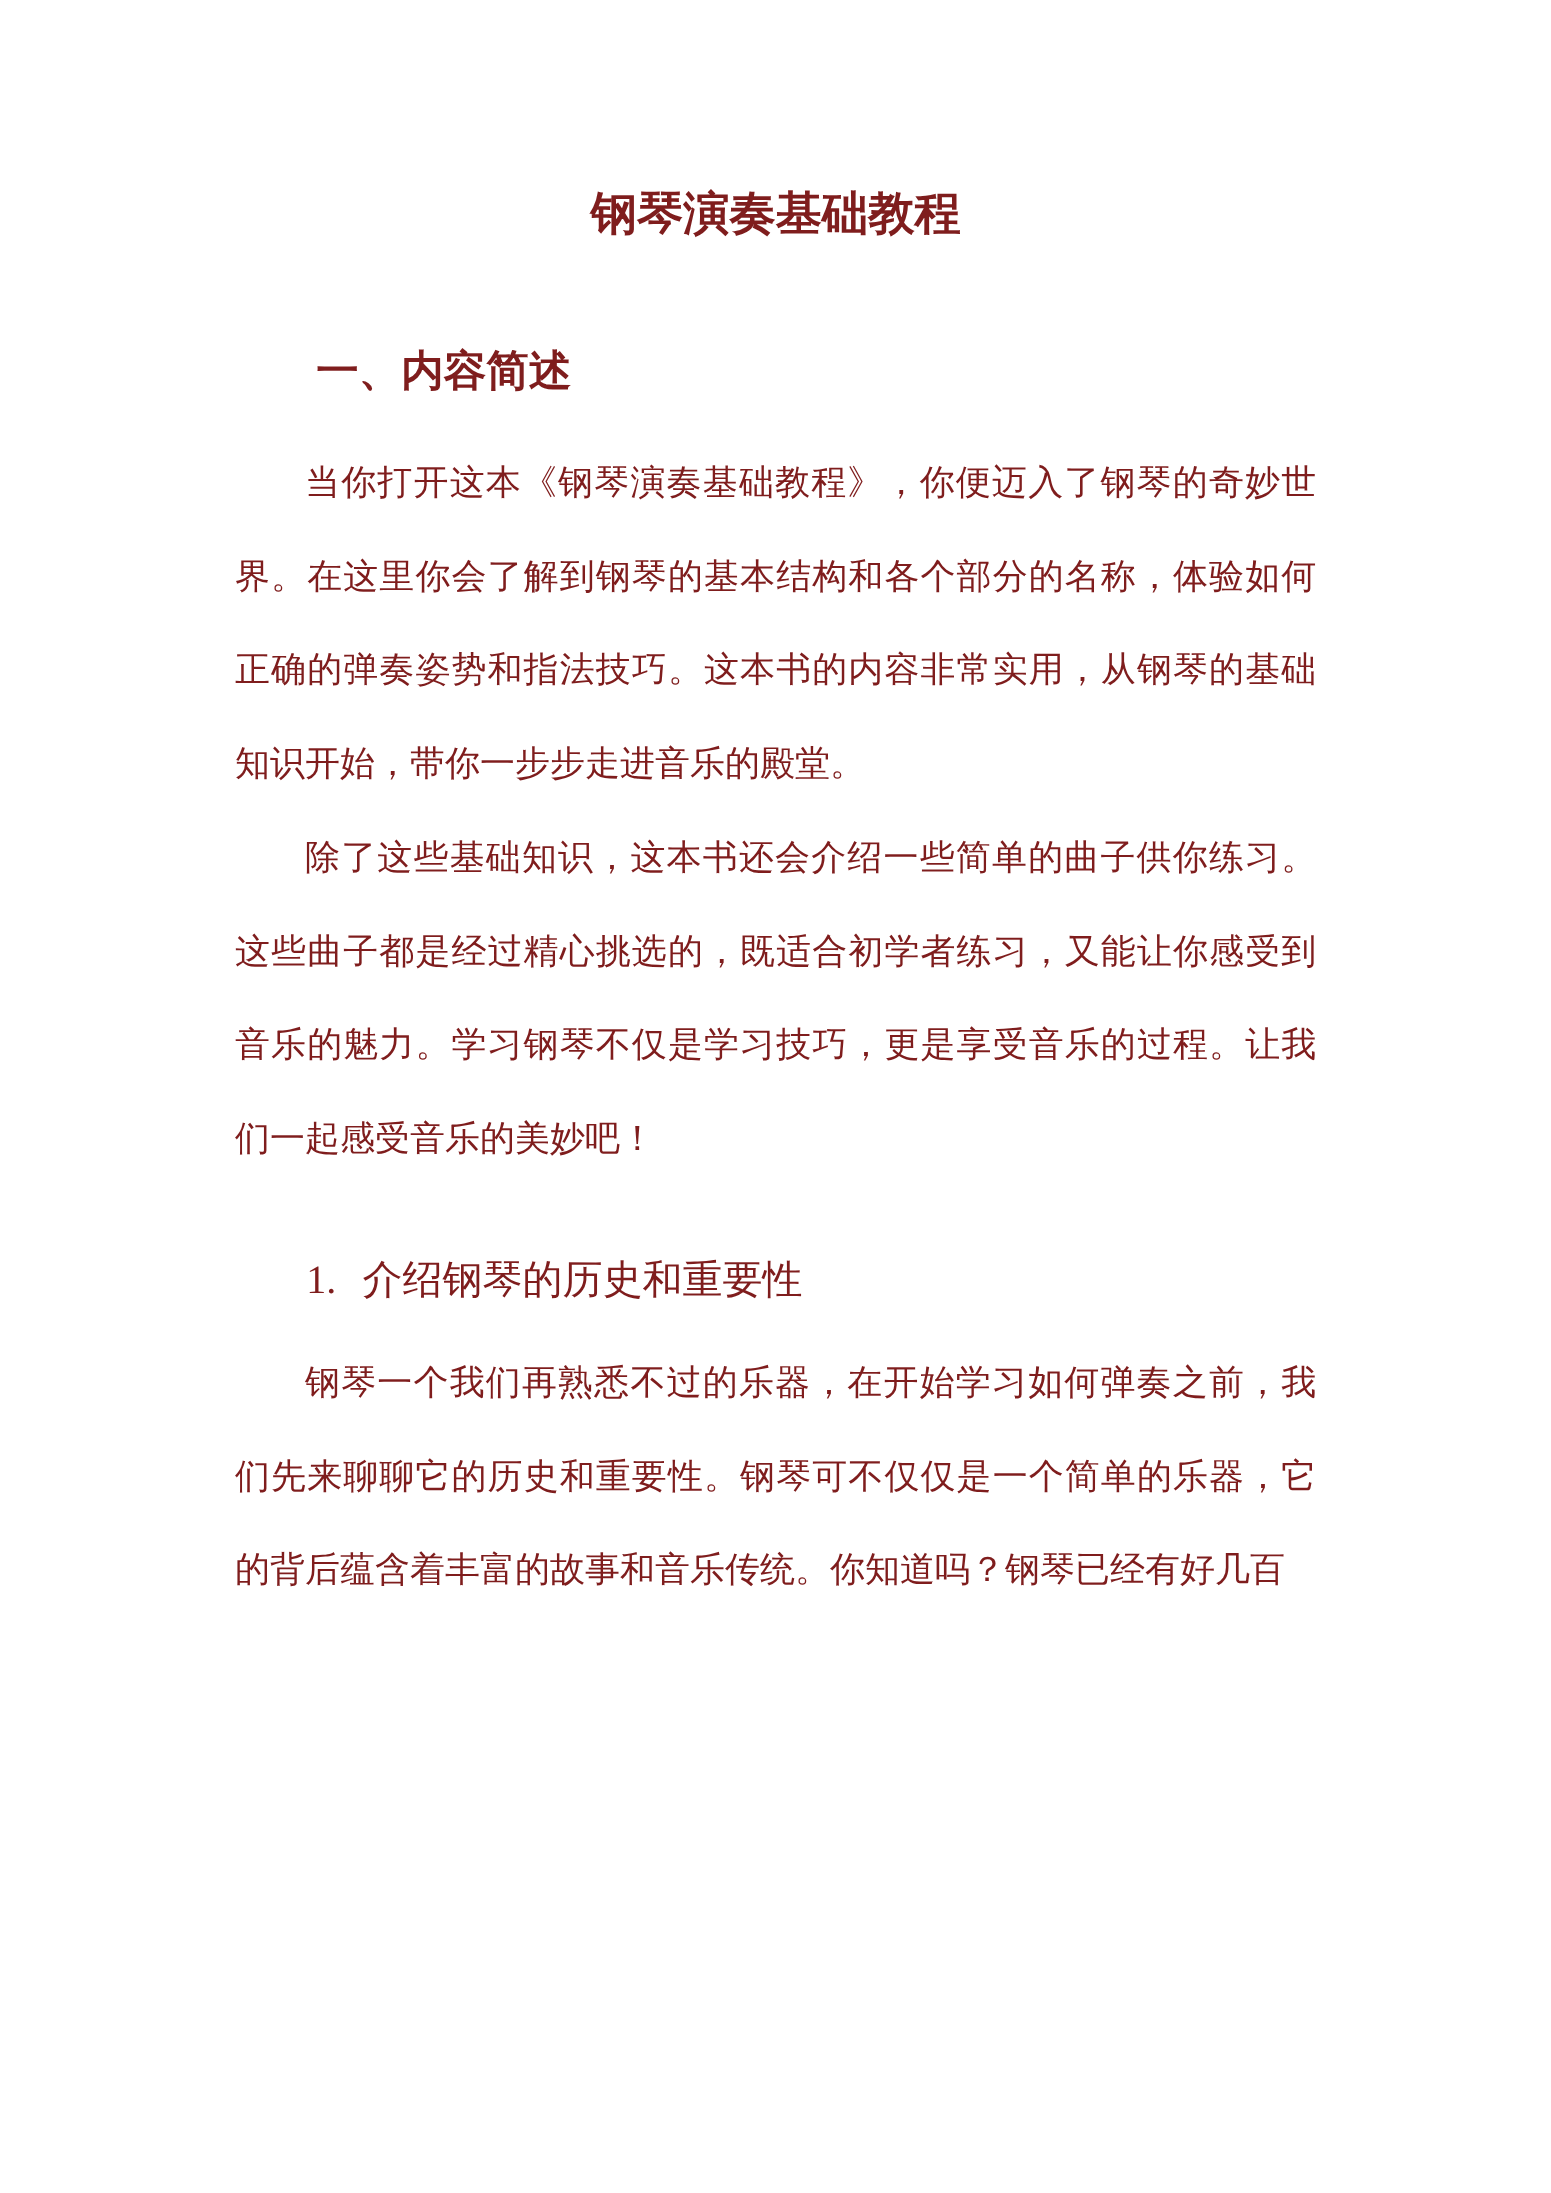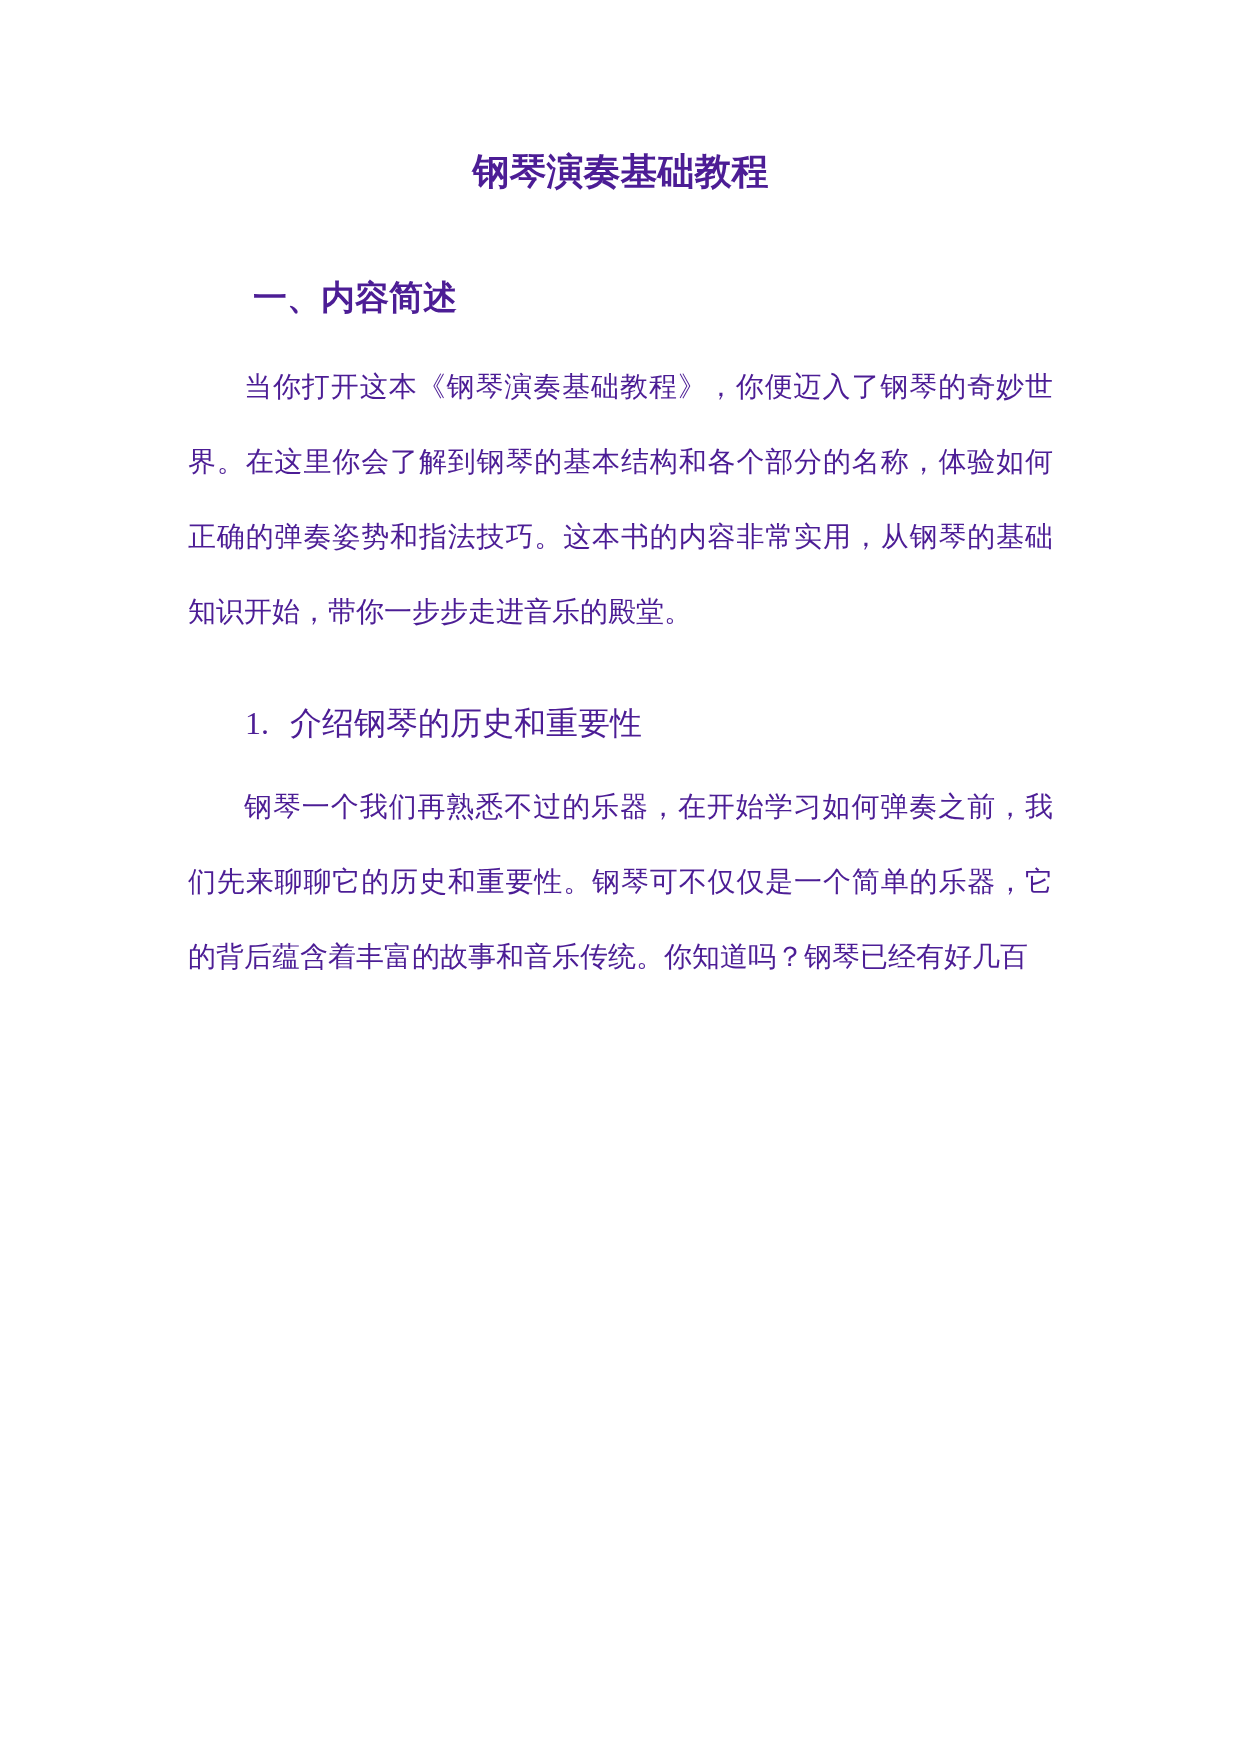--- a/index.html
+++ b/index.html
@@ -6,21 +6,21 @@
     margin: 0;
     padding: 0;
     background: #ffffff;
   }
   .page {
     position: relative;
     width: 1241px;
     height: 1754px;
     margin: 0 auto;
     background: #ffffff;
-    color: #4c1d95;
+    color: #7f1d1d;
     box-sizing: border-box;
     padding: 0 188px;
     overflow: hidden;
     font-family: "Liberation Serif", "DejaVu Serif", serif;
   }
   .doc-title {
     margin: 150px 0 0 0;
     font-size: 37px;
     font-weight: bold;
     line-height: 1.2;
@@ -66,20 +66,21 @@
 
 <div class="page">
 
   <h1 class="doc-title">钢琴演奏基础教程</h1>
 
   <h2 class="section-heading">一、内容简述</h2>
 
   <p class="body-para first">当你打开这本《钢琴演奏基础教程》，你便迈入了钢琴的奇妙世界。在这里你会了解到钢琴的基本结构和各个部分的名称，体验如何正确的弹奏姿势和指法技巧。这本书的内容非常实用，从钢琴的基础知识开始，带你一步步走进音乐的殿堂。</p>
 
 
+  <p class="body-para">除了这些基础知识，这本书还会介绍一些简单的曲子供你练习。这些曲子都是经过精心挑选的，既适合初学者练习，又能让你感受到音乐的魅力。学习钢琴不仅是学习技巧，更是享受音乐的过程。让我们一起感受音乐的美妙吧！</p>
 
   <h3 class="subsection-heading">
     <span class="num">1.</span><span>介绍钢琴的历史和重要性</span>
   </h3>
 
   <p class="body-para subsection-para">钢琴一个我们再熟悉不过的乐器，在开始学习如何弹奏之前，我们先来聊聊它的历史和重要性。钢琴可不仅仅是一个简单的乐器，它的背后蕴含着丰富的故事和音乐传统。你知道吗？钢琴已经有好几百</p>
 
 </div>
 
 </body></html>

